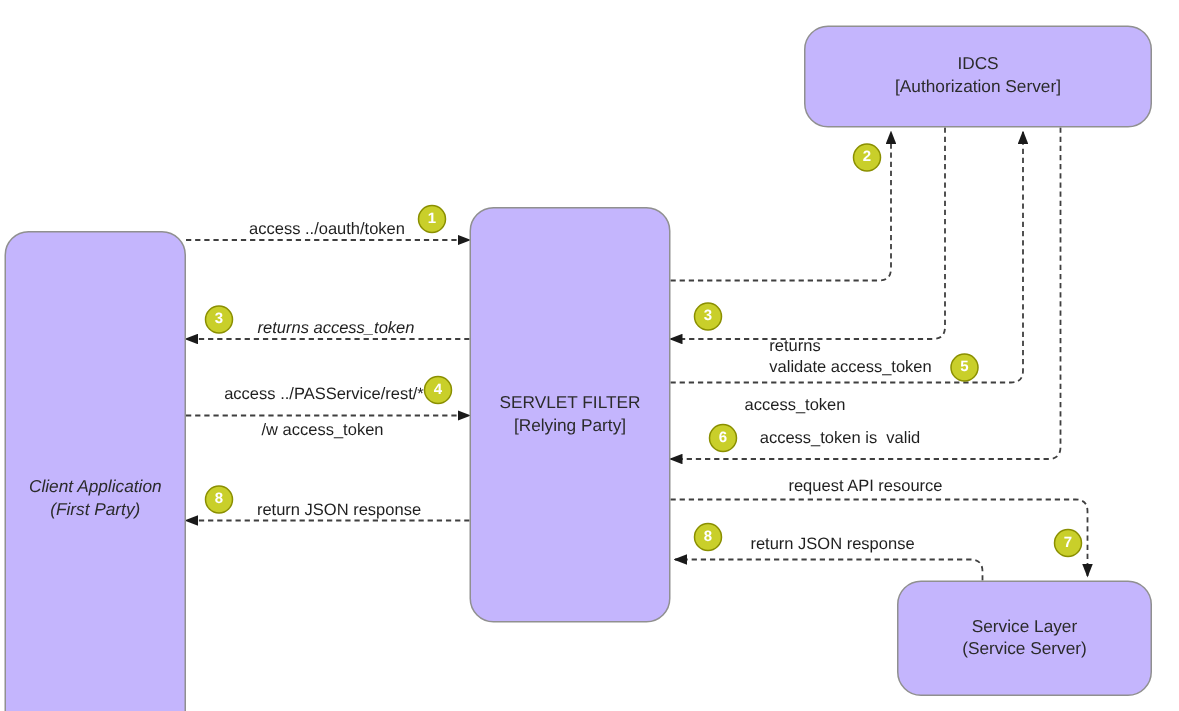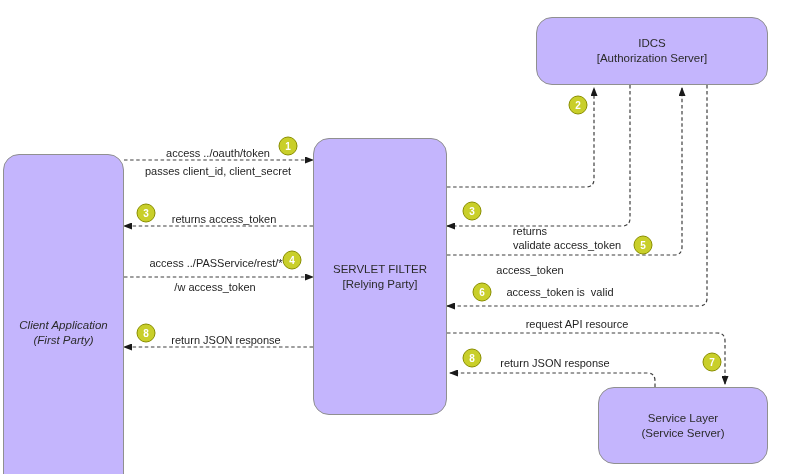--- a/index.html
+++ b/index.html
@@ -99,24 +99,23 @@
   </div>
 
   <div class="node" style="left:598px;top:387px;width:170px;height:77px;">
     <div class="node-label">
       <span>Service Layer</span>
       <span>(Service Server)</span>
     </div>
   </div>
 
   <div class="edge-label" style="left:218px;top:147px;">access ../oauth/token</div>
-  <div class="edge-label" style="left:218px;top:165px;">passes client_id, client_secret</div>
 
 
-  <div class="edge-label" style="left:224px;top:213px;">returns access_token</div>
+  <div class="edge-label" style="left:224px;top:213px;font-style:italic;">returns access_token</div>
 
   <div class="edge-label" style="left:216px;top:257px;">access ../PASService/rest/*</div>
 
   <div class="edge-label multi" style="left:530px;top:199px;">
     <span style="display:block">returns</span>
     <span style="display:block">access_token</span>
   </div>
   <div class="edge-label" style="left:215px;top:281px;">/w access_token</div>
 
   <div class="edge-label" style="left:567px;top:239px;">validate access_token</div>

